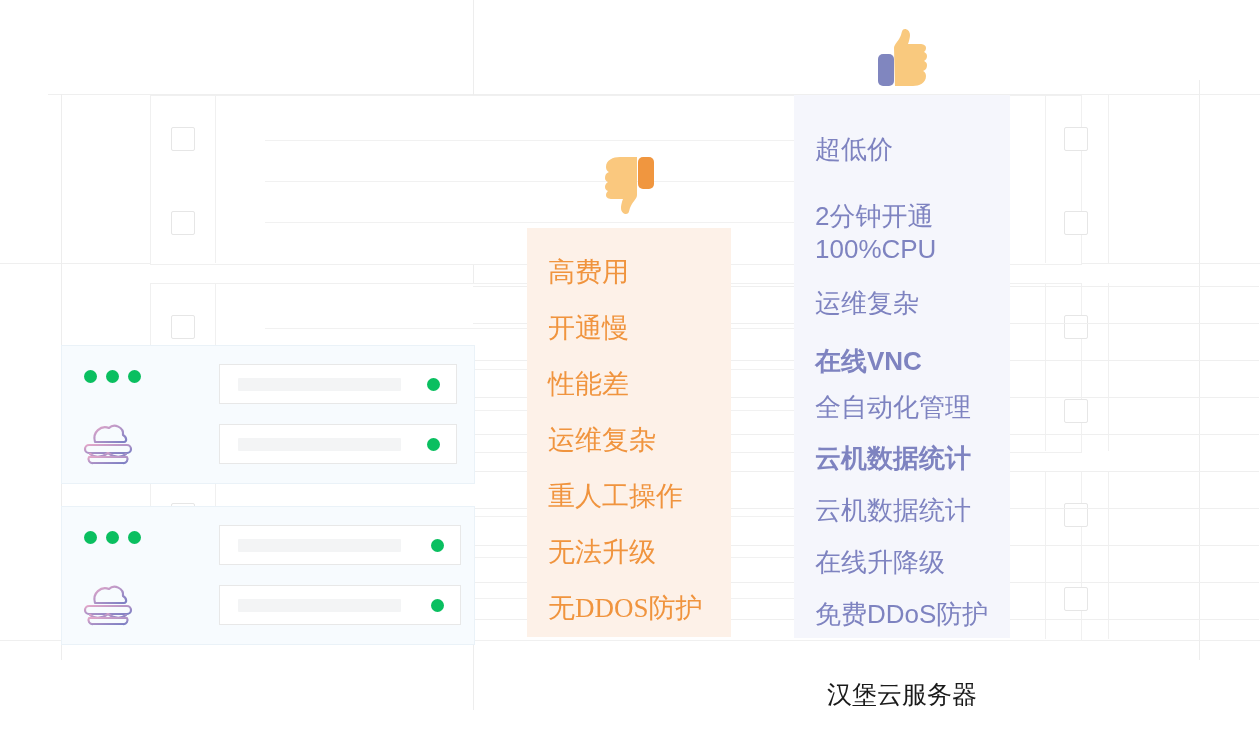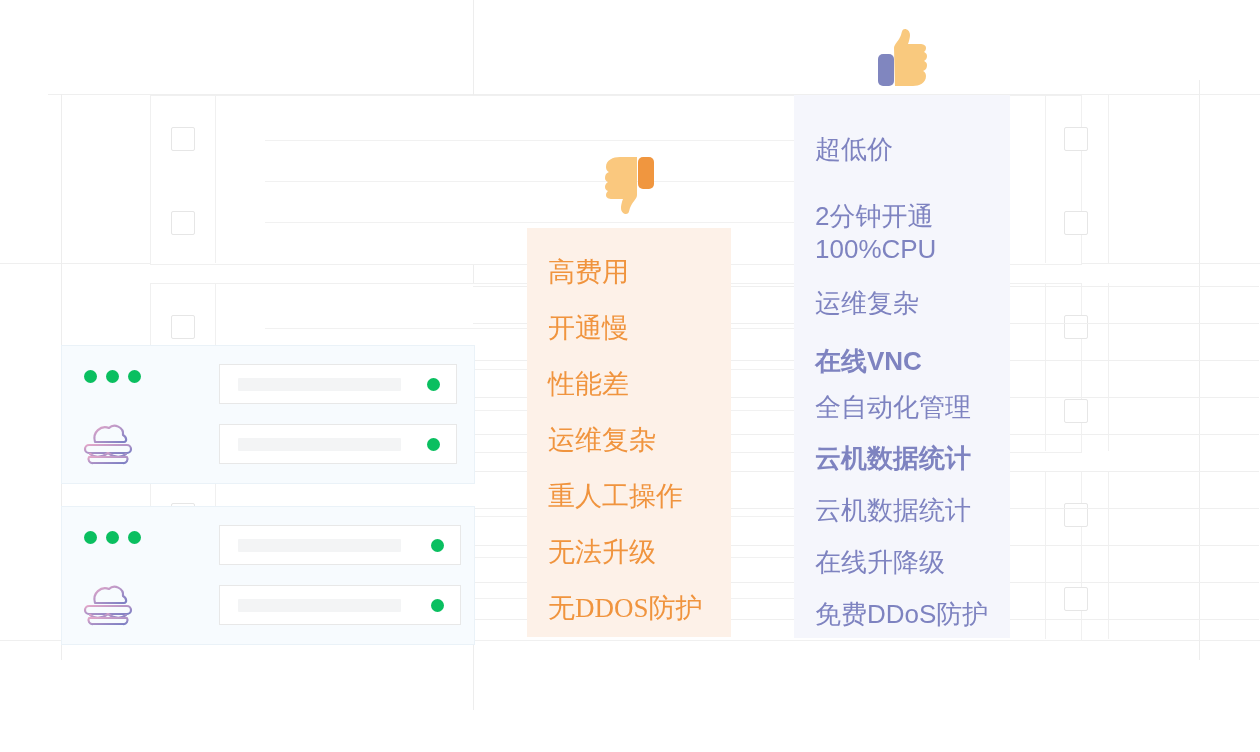--- a/index.html
+++ b/index.html
@@ -216,14 +216,15 @@
       <li class="good-item" style="top:191px;">运维复杂</li>
       <li class="good-item" style="top:249px;font-weight:bold;">在线VNC</li>
       <li class="good-item" style="top:295px;">全自动化管理</li>
       <li class="good-item" style="top:346px;font-weight:bold;">云机数据统计</li>
       <li class="good-item" style="top:398px;">云机数据统计</li>
       <li class="good-item" style="top:450px;">在线升降级</li>
       <li class="good-item" style="top:502px;">免费DDoS防护</li>
     </ul>
   </div>
 
+  <div class="col-caption" style="left:794px;top:678px;width:216px;">汉堡云服务器</div>
 
 </div>
 
 </body></html>

